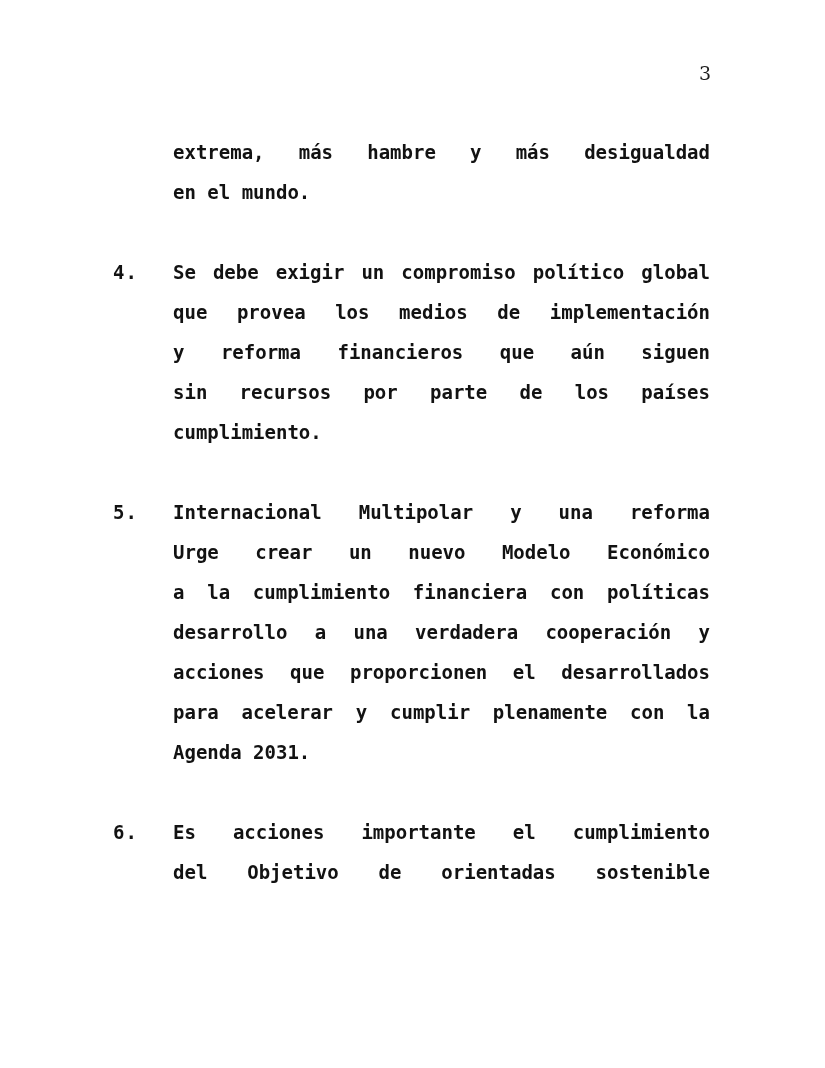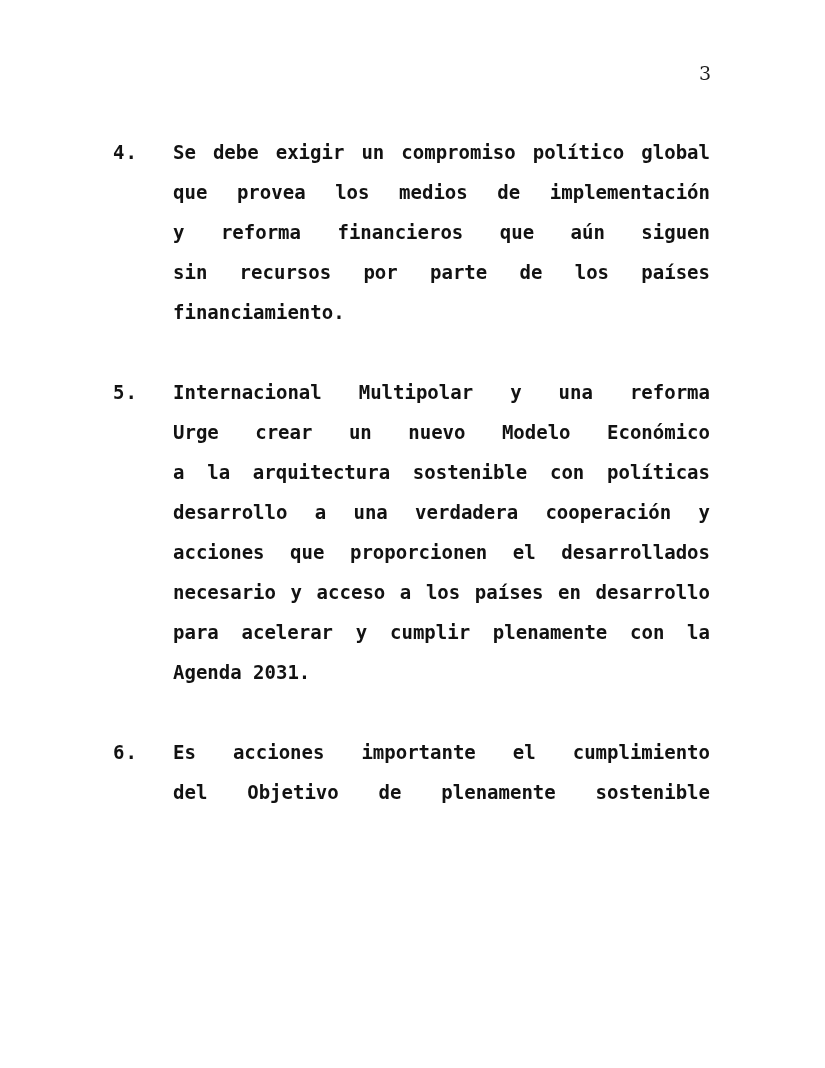--- a/index.html
+++ b/index.html
@@ -64,47 +64,53 @@
     text-align-last: justify;
   }
 </style>
 </head>
 <body>
 
 <div class="page">
   <div class="page-number">3</div>
 
   <div class="content">
+  <div class="para">
+    <div class="para-marker"></div>
+    <div class="para-lines">
+          <div class="line just">extrema, más hambre y más desigualdad</div>
+          <div class="line">en el mundo.</div>
+        </div>
+  </div>
 
   <div class="para">
     <div class="para-marker">4.</div>
     <div class="para-lines">
           <div class="line just">Se debe exigir un compromiso político global</div>
           <div class="line just">que provea los medios de implementación</div>
           <div class="line just">y reforma financieros que aún siguen</div>
           <div class="line just">sin recursos por parte de los países</div>
-          <div class="line">financiamiento.</div>
+          <div class="line">cumplimiento.</div>
         </div>
   </div>
 
   <div class="para">
     <div class="para-marker">5.</div>
     <div class="para-lines">
           <div class="line just">Internacional Multipolar y una reforma</div>
           <div class="line just">Urge crear un nuevo Modelo Económico</div>
-          <div class="line just">a la arquitectura sostenible con políticas</div>
+          <div class="line just">a la cumplimiento financiera con políticas</div>
           <div class="line just">desarrollo a una verdadera cooperación y</div>
           <div class="line just">acciones que proporcionen el desarrollados</div>
-          <div class="line just">necesario y acceso a los países en desarrollo</div>
           <div class="line just">para acelerar y cumplir plenamente con la</div>
           <div class="line">Agenda 2031.</div>
         </div>
   </div>
 
   <div class="para">
     <div class="para-marker">6.</div>
     <div class="para-lines">
           <div class="line just">Es acciones importante el cumplimiento</div>
-          <div class="line just">del Objetivo de plenamente sostenible</div>
+          <div class="line just">del Objetivo de orientadas sostenible</div>
         </div>
   </div>
 </div>
 </div>
 
 </body></html>

